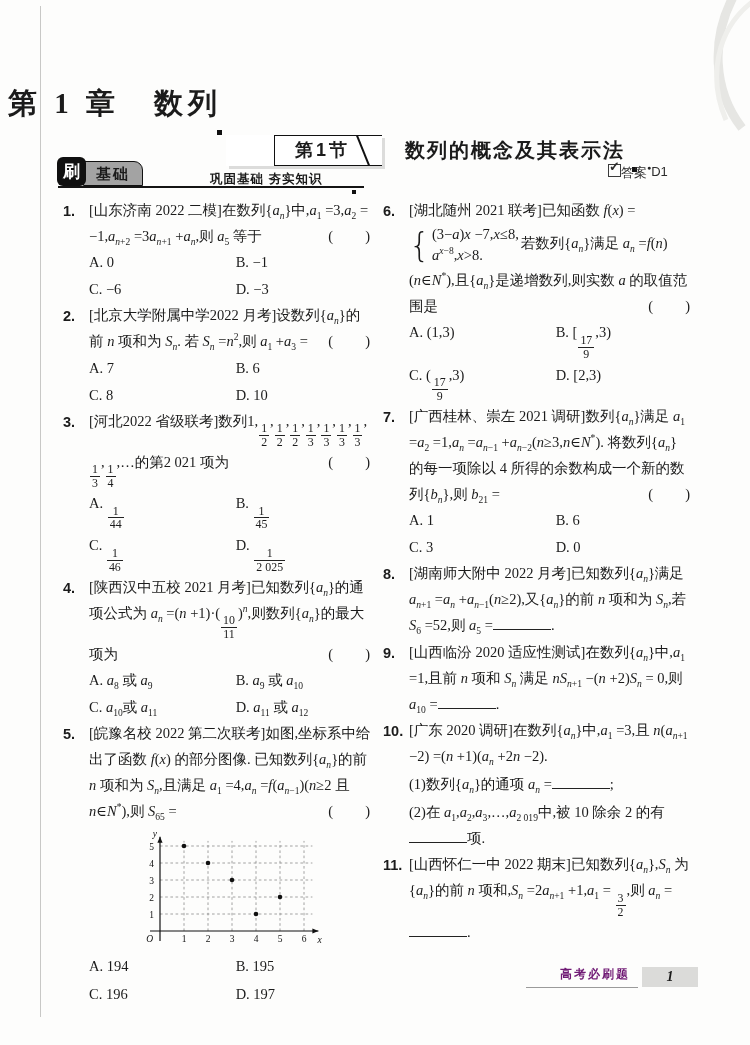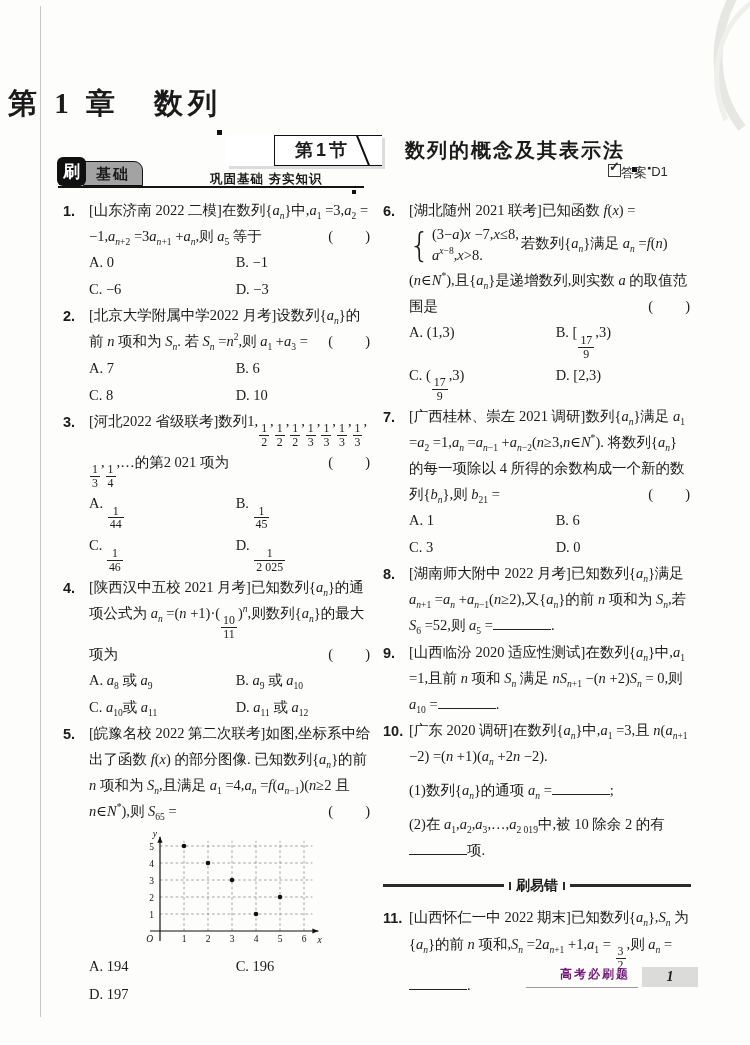--- a/index.html
+++ b/index.html
@@ -39,21 +39,21 @@
   .chk{width:11px;height:11px;border:1.5px solid #3a3a3a;position:relative;display:inline-block;}
   .chk::after{content:'✓';position:absolute;left:0px;top:-6px;font-size:13px;font-weight:700;color:#2c2c2c;}
   .ans .dot{font-size:7px;line-height:1;color:#222;}
   
   .col{position:absolute;top:197px;width:308px;font-size:14.5px;line-height:1.8;}
   .col-left{left:63px;}
   .col-right{left:383px;}
   .prob{position:relative;padding-left:26px;}
   .pnum{position:absolute;left:0;top:1px;font-family:"Liberation Sans",sans-serif;font-weight:700;font-size:14.5px;}
   .ptext{overflow:hidden;}
-  .subq{margin-top:8px;}
+  .subq{margin-top:2px;}
   i{font-style:italic;}
   sub,sup{font-size:0.66em;line-height:0;}
   .paren{float:right;letter-spacing:1px;}
   .opts{display:grid;grid-template-columns:52% 48%;row-gap:1px;}
   .opt{white-space:nowrap;}
   .fr{display:inline-flex;flex-direction:column;vertical-align:-0.55em;text-align:center;
       font-size:0.82em;line-height:1.08;margin:0 1px;}
   .fn{border-bottom:1px solid #222;padding:0 2px;display:block;}
   .fd{padding:0 2px;display:block;}
   .blank{display:inline-block;width:58px;border-bottom:1px solid #222;height:0.95em;}
@@ -241,20 +241,21 @@
               <circle cx="98" cy="53" r="2.3" fill="#111"></circle>
               <circle cx="122" cy="87" r="2.3" fill="#111"></circle>
               <circle cx="146" cy="70" r="2.3" fill="#111"></circle>
               <text x="23" y="10" text-anchor="end" class="gt gi">y</text>
               <text x="183.39999999999998" y="116" class="gt gi">x</text>
               <text x="19" y="115" text-anchor="end" class="gt gi">O</text>
             </svg>
           </div>
           <div class="opts">
             <span class="opt">A. 194</span>
+            <span class="opt">B. 195</span>
             <span class="opt">C. 196</span>
             <span class="opt">D. 197</span>
           </div>
         </div>
       </div>
     </div>
   <div class="col col-right">
       <div class="prob">
         <span class="pnum">6.</span>
         <div class="pbody">
@@ -304,27 +305,20 @@
         </div>
       </div>
       <div class="prob">
         <span class="pnum">10.</span>
         <div class="pbody">
           <div class="ptext">[广东 2020 调研]在数列{<i>a</i><sub><i>n</i></sub>}中,<i>a</i><sub>1</sub> =3,且 <i>n</i>(<i>a</i><sub><i>n</i>+1</sub> −2) =(<i>n</i> +1)(<i>a</i><sub><i>n</i></sub> +2<i>n</i> −2).</div>
           <div class="ptext subq">(1)数列{<i>a</i><sub><i>n</i></sub>}的通项 <i>a</i><sub><i>n</i></sub> =<span class="blank"></span>;</div>
           <div class="ptext subq">(2)在 <i>a</i><sub>1</sub>,<i>a</i><sub>2</sub>,<i>a</i><sub>3</sub>,…,<i>a</i><sub>2 019</sub>中,被 10 除余 2 的有<span class="blank"></span>项.</div>
         </div>
       </div>
-      <div class="divider">
-        <span class="dline"></span>
-        <span class="dtick"></span>
-        <span>刷易错</span>
-        <span class="dtick"></span>
-        <span class="dline"></span>
-      </div>
       <div class="prob">
         <span class="pnum">11.</span>
         <div class="pbody">
           <div class="ptext">[山西怀仁一中 2022 期末]已知数列{<i>a</i><sub><i>n</i></sub>},<i>S</i><sub><i>n</i></sub> 为{<i>a</i><sub><i>n</i></sub>}的前 <i>n</i> 项和,<i>S</i><sub><i>n</i></sub> =2<i>a</i><sub><i>n</i>+1</sub> +1,<i>a</i><sub>1</sub> = <span class="fr">
               <span class="fn">3</span>
               <span class="fd">2</span>
             </span>,则 <i>a</i><sub><i>n</i></sub> =<span class="blank"></span>.</div>
         </div>
       </div>
     </div>

